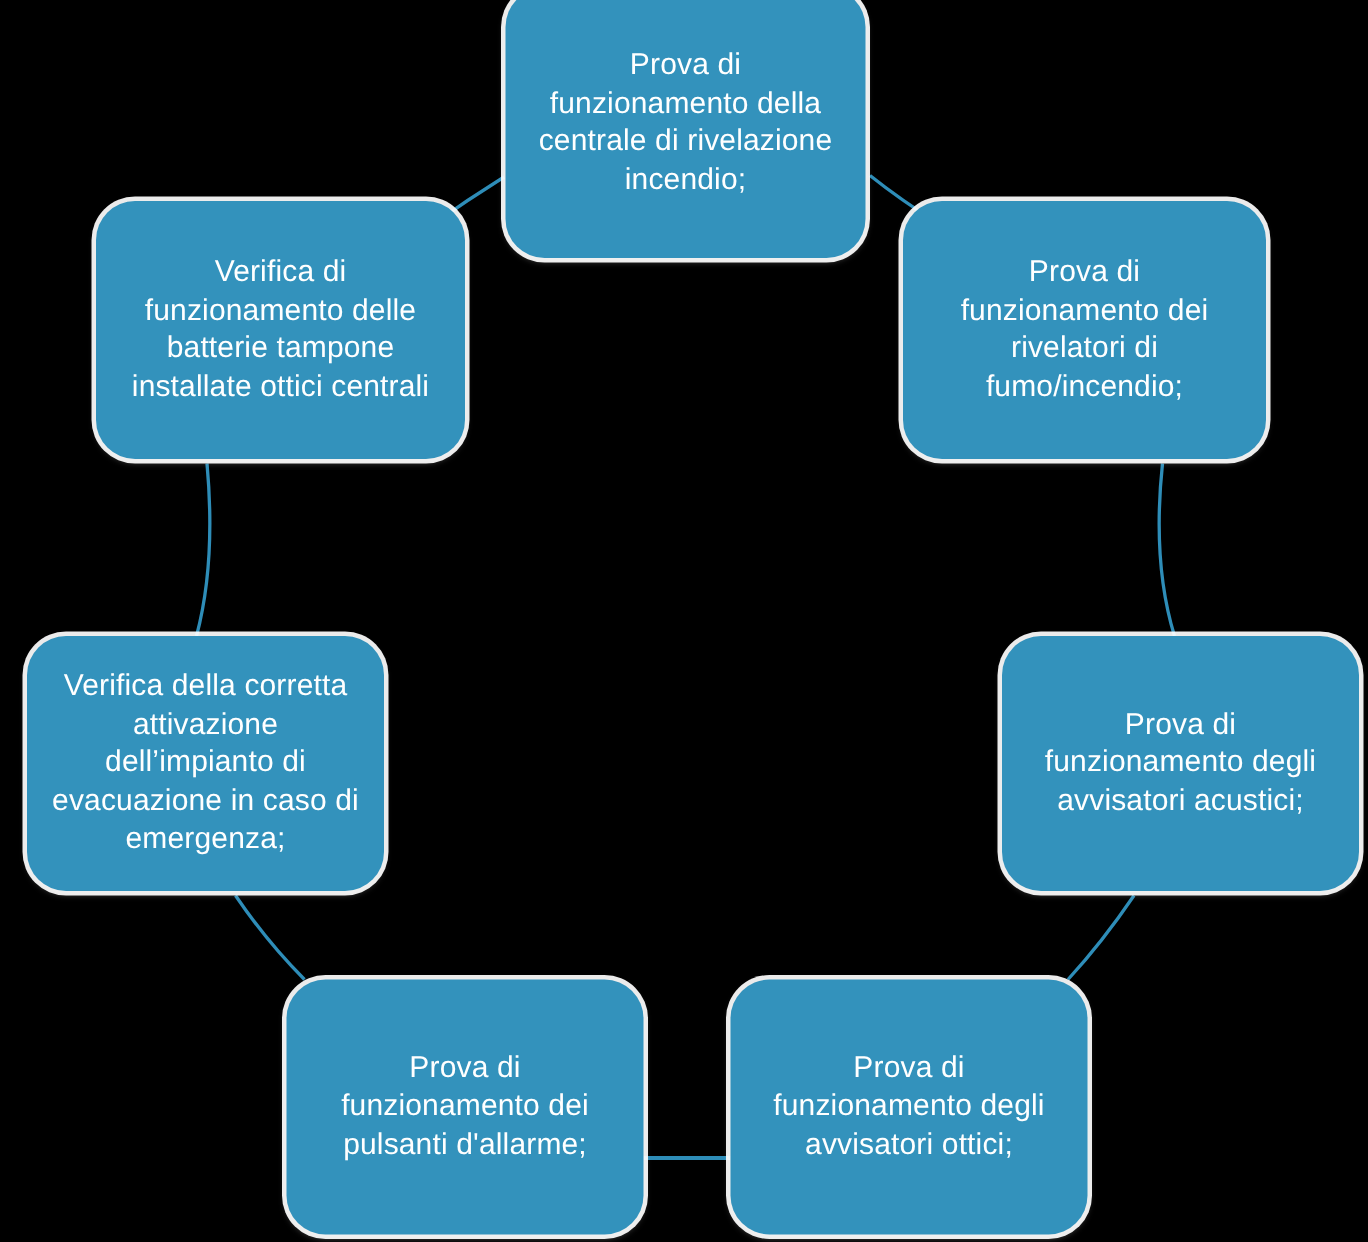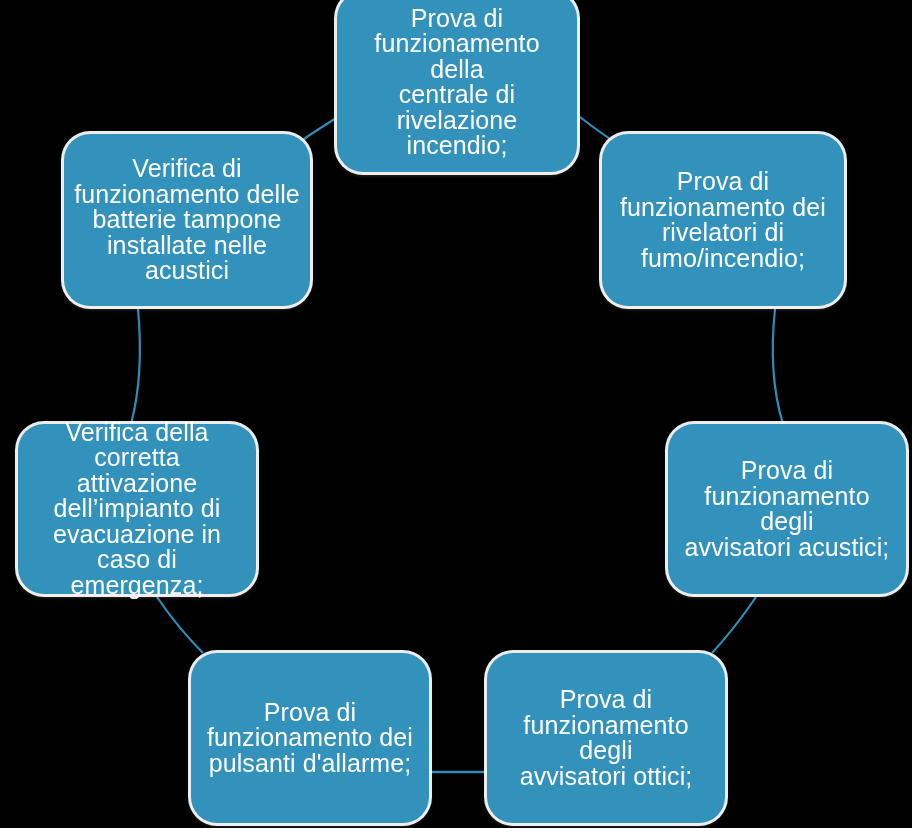--- a/index.html
+++ b/index.html
@@ -24,21 +24,21 @@
     background:#3392bc;
     border-radius:26px;
     box-shadow:0 0 0 3px rgba(255,255,255,0.92), 0 2px 5px rgba(255,255,255,0.35);
     display:flex;
     align-items:center;
     justify-content:center;
     padding:6px 10px;
   }
   .node-label{
     color:#ffffff;
-    font-size:25px;
+    font-size:20px;
     line-height:25.5px;
     text-align:center;
     white-space:pre-line;
     letter-spacing:0.1px;
   }
   
   #node-0{ left:337px; top:-8px;  width:240px; height:180px; }
   #node-1{ left:602px; top:134px; width:242px; height:172px; }
   #node-2{ left:668px; top:424px; width:238px; height:170px; }
   #node-3{ left:487px; top:653px; width:238px; height:170px; }
@@ -105,16 +105,16 @@
 attivazione
 dell’impianto di
 evacuazione in caso di
 emergenza;</span>
   </div>
 
   <div class="node" id="node-6">
     <span class="node-label">Verifica di
 funzionamento delle
 batterie tampone
-installate nelle acustici</span>
+installate ottici centrali</span>
   </div>
 
 </div>
 
 </body></html>

